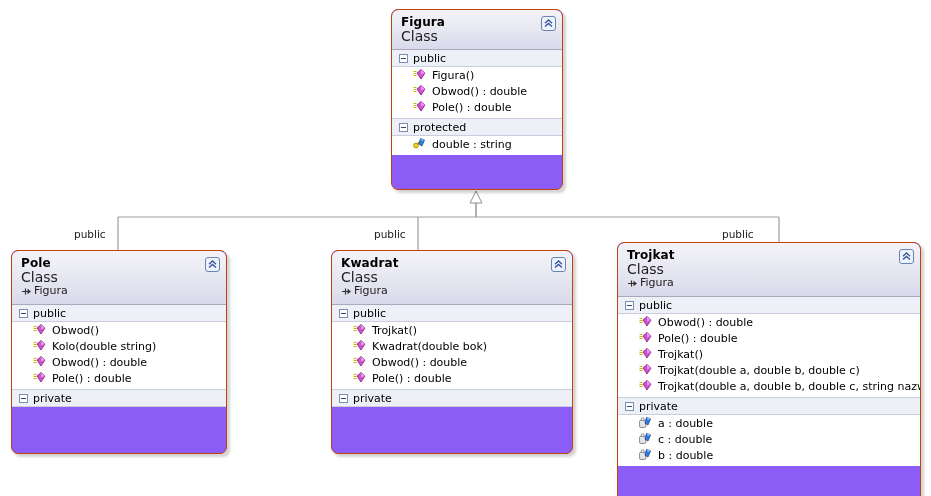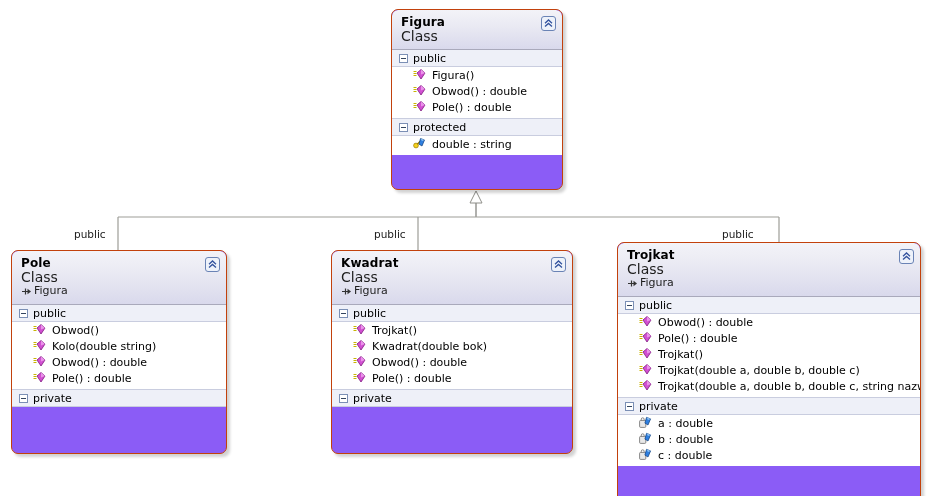--- a/index.html
+++ b/index.html
@@ -446,29 +446,29 @@
           </svg>
           <span class="member-label">a : double</span>
         </div>
         <div class="member">
           <svg width="13" height="13" viewBox="0 0 13 13" class="ico">
             <rect x="0.6" y="4.4" width="6.2" height="7" rx="1" fill="#e8e8e8" stroke="#6b6b6b" stroke-width="0.8"></rect>
             <path d="M2.3,4.4 v-1.2 a1.4,1.4 0 0 1 2.8,0 v1.2" fill="none" stroke="#6b6b6b" stroke-width="0.8"></path>
             <path d="M7.5,1.3 L11.6,2.9 L9,9 L5.9,7.1 Z" fill="#2e7fe0" stroke="#12407d" stroke-width="0.7"></path>
             <path d="M7.5,1.3 L11.6,2.9 L9,4 Z" fill="#8fc4f5"></path>
           </svg>
-          <span class="member-label">b : double</span>
+          <span class="member-label">c : double</span>
         </div>
         <div class="member">
           <svg width="13" height="13" viewBox="0 0 13 13" class="ico">
             <rect x="0.6" y="4.4" width="6.2" height="7" rx="1" fill="#e8e8e8" stroke="#6b6b6b" stroke-width="0.8"></rect>
             <path d="M2.3,4.4 v-1.2 a1.4,1.4 0 0 1 2.8,0 v1.2" fill="none" stroke="#6b6b6b" stroke-width="0.8"></path>
             <path d="M7.5,1.3 L11.6,2.9 L9,9 L5.9,7.1 Z" fill="#2e7fe0" stroke="#12407d" stroke-width="0.7"></path>
             <path d="M7.5,1.3 L11.6,2.9 L9,4 Z" fill="#8fc4f5"></path>
           </svg>
-          <span class="member-label">c : double</span>
+          <span class="member-label">b : double</span>
         </div>
       </div>
 
     </div>
   </div>
 
 </div>
 
 </body></html>

